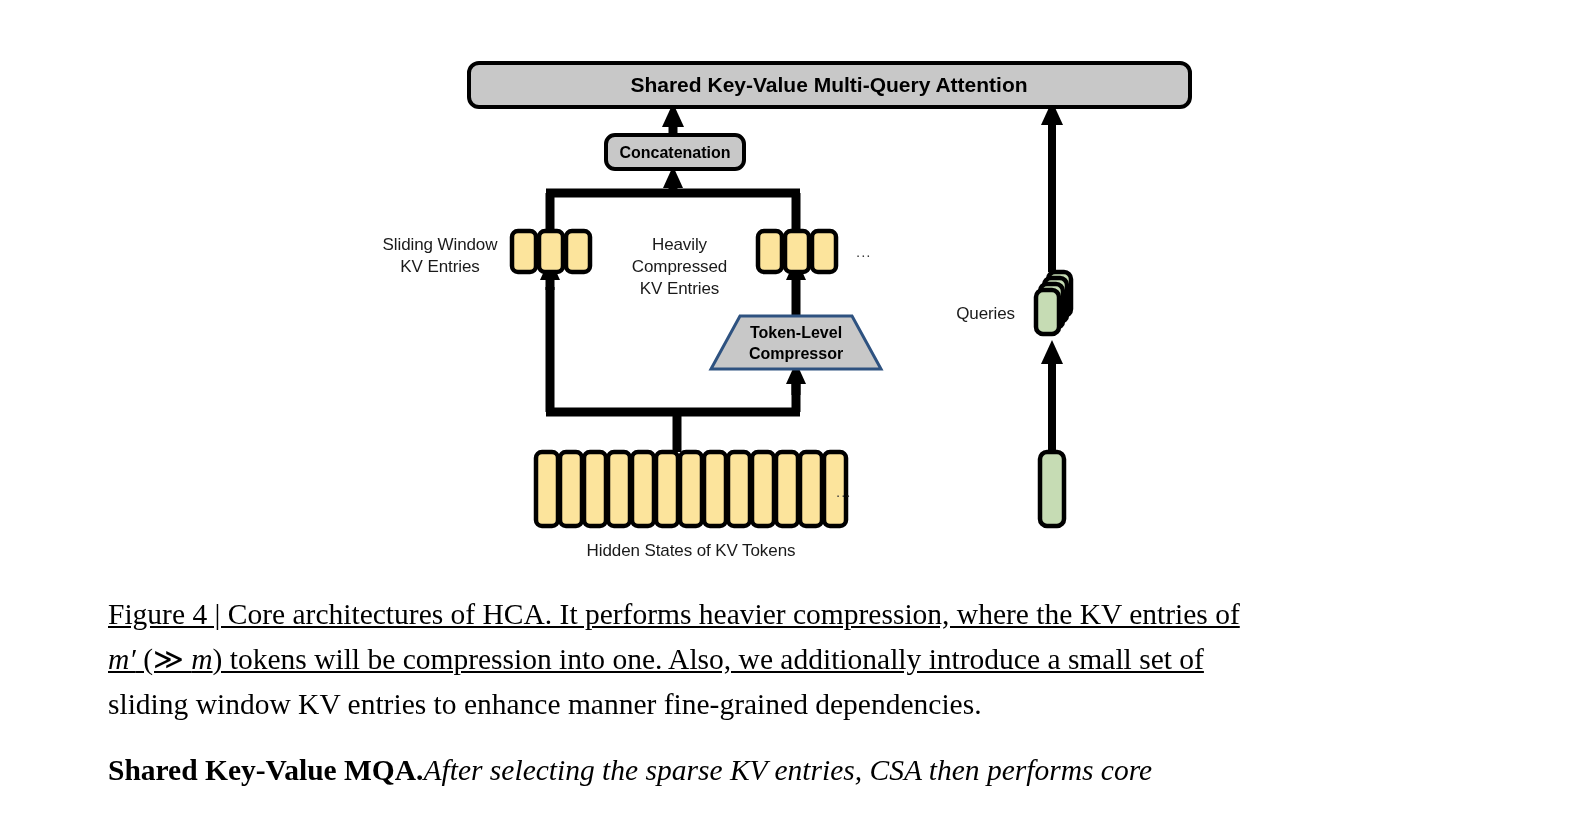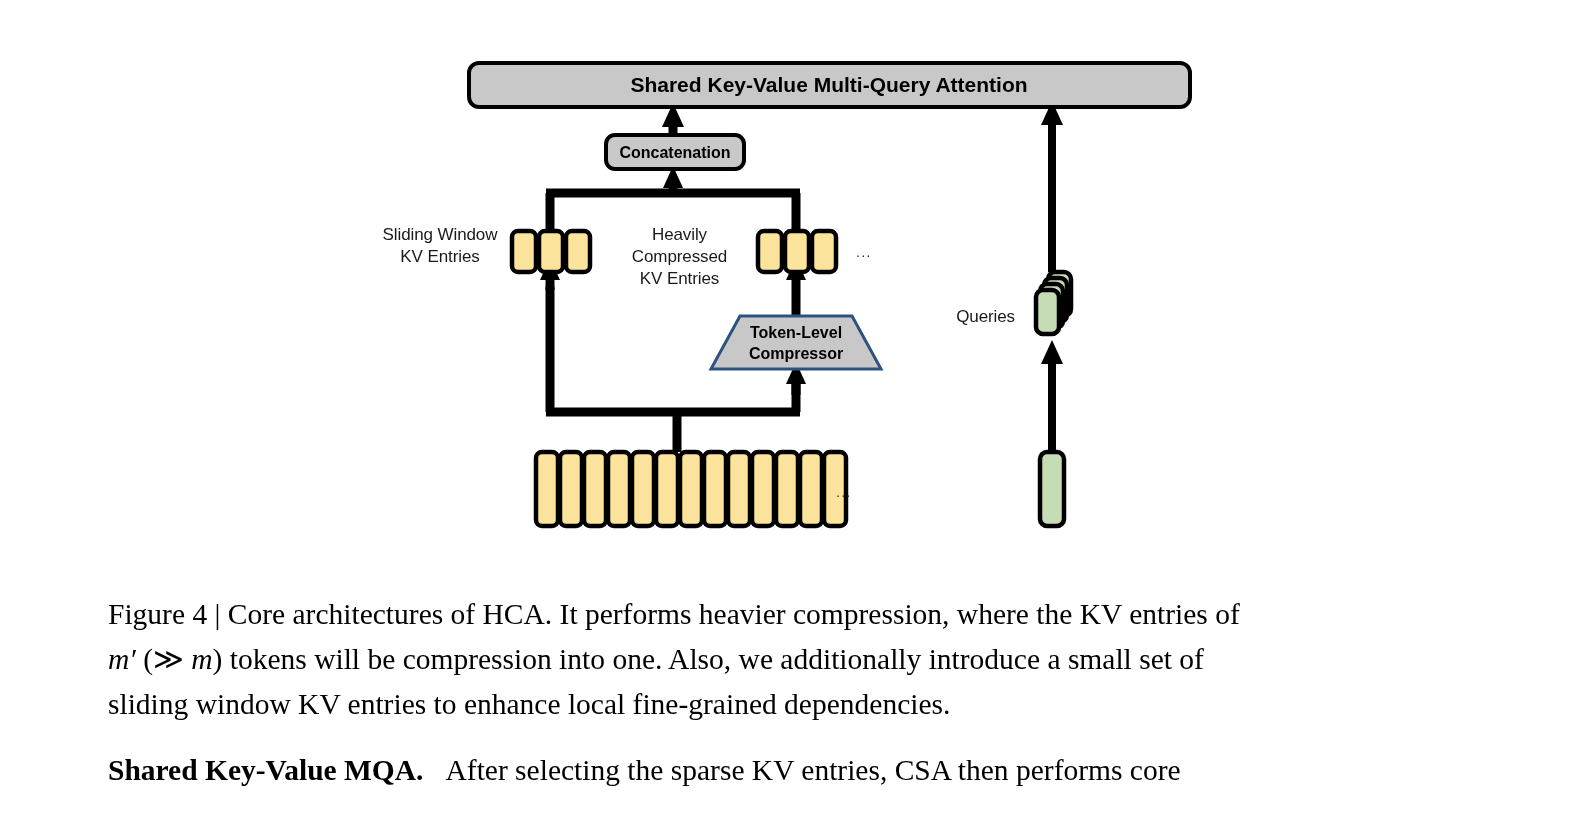--- a/index.html
+++ b/index.html
@@ -31,20 +31,21 @@
 
   .fig-label {
     position: absolute;
     font-family: "Liberation Sans", sans-serif;
     font-size: 17px;
     line-height: 22px;
     color: #1a1a1a;
     text-align: center;
     white-space: pre-line;
     letter-spacing: -0.1px;
+    margin-top: 10px;
   }
 
   .box-text {
     font-family: "Liberation Sans", sans-serif;
     font-weight: bold;
     fill: #000000;
     text-anchor: middle;
   }
 
   .caption-block {
@@ -59,20 +60,21 @@
     text-align: justify;
     text-justify: inter-word;
   }
   .caption-block .cap-line {
     display: block;
     white-space: nowrap;
   }
   .cap-line.justified {
     display: flex;
     justify-content: space-between;
+    text-decoration: underline;
   }
   .cap-italic {
     font-style: italic;
   }
 
   .body-para {
     position: absolute;
     left: 108px;
     top: 748px;
     width: 1365px;
@@ -195,36 +197,37 @@
     </g>
   </svg>
 
   <div class="fig-label" style="left:370px; top:224px; width:140px;">Sliding Window
 KV Entries</div>
 
   <div class="fig-label" style="left:612px; top:224px; width:135px;">Heavily
 Compressed
 KV Entries</div>
 
-  <div class="fig-label" style="left:930px; top:306px; width:85px; text-align:right;">Queries</div>
-
+  <div class="fig-label" style="left:930px; top:293px; width:85px; text-align:right;">Queries</div>
+
+  <div class="fig-label" style="left:541px; top:530px; width:300px;">Hidden States of KV Tokens</div>
 
 
   <div class="ellipsis-mark" style="left:856px; top:243px;">...</div>
 
   <div class="ellipsis-mark" style="left:836px; top:483px;">...</div>
 </div>
 
 <div class="caption-block">
   <span class="cap-line justified">
     <span>Figure 4 | Core architectures of HCA. It performs heavier compression, where the KV entries of</span>
   </span>
   <span class="cap-line justified">
     <span><span class="cap-italic">m′</span><span> (≫ </span><span class="cap-italic">m</span><span>) tokens will be compression into one.  Also, we additionally introduce a small set of</span></span>
   </span>
-  <span class="cap-line">sliding window KV entries to enhance local fine-grained dependencies.</span>
+  <span class="cap-line">sliding window KV entries to enhance manner fine-grained dependencies.</span>
 </div>
 
 <div class="body-para">
   <div class="para-line">
-    <span><span class="para-lead">Shared Key-Value MQA.</span><span style="margin-left:22px;">After selecting the sparse KV entries, CSA then performs core</span></span>
+    <span><span class="para-lead">Shared Key-Value MQA.</span><span style="font-style:italic;">After selecting the sparse KV entries, CSA then performs core</span></span>
   </div>
 </div>
 
 </body></html>

